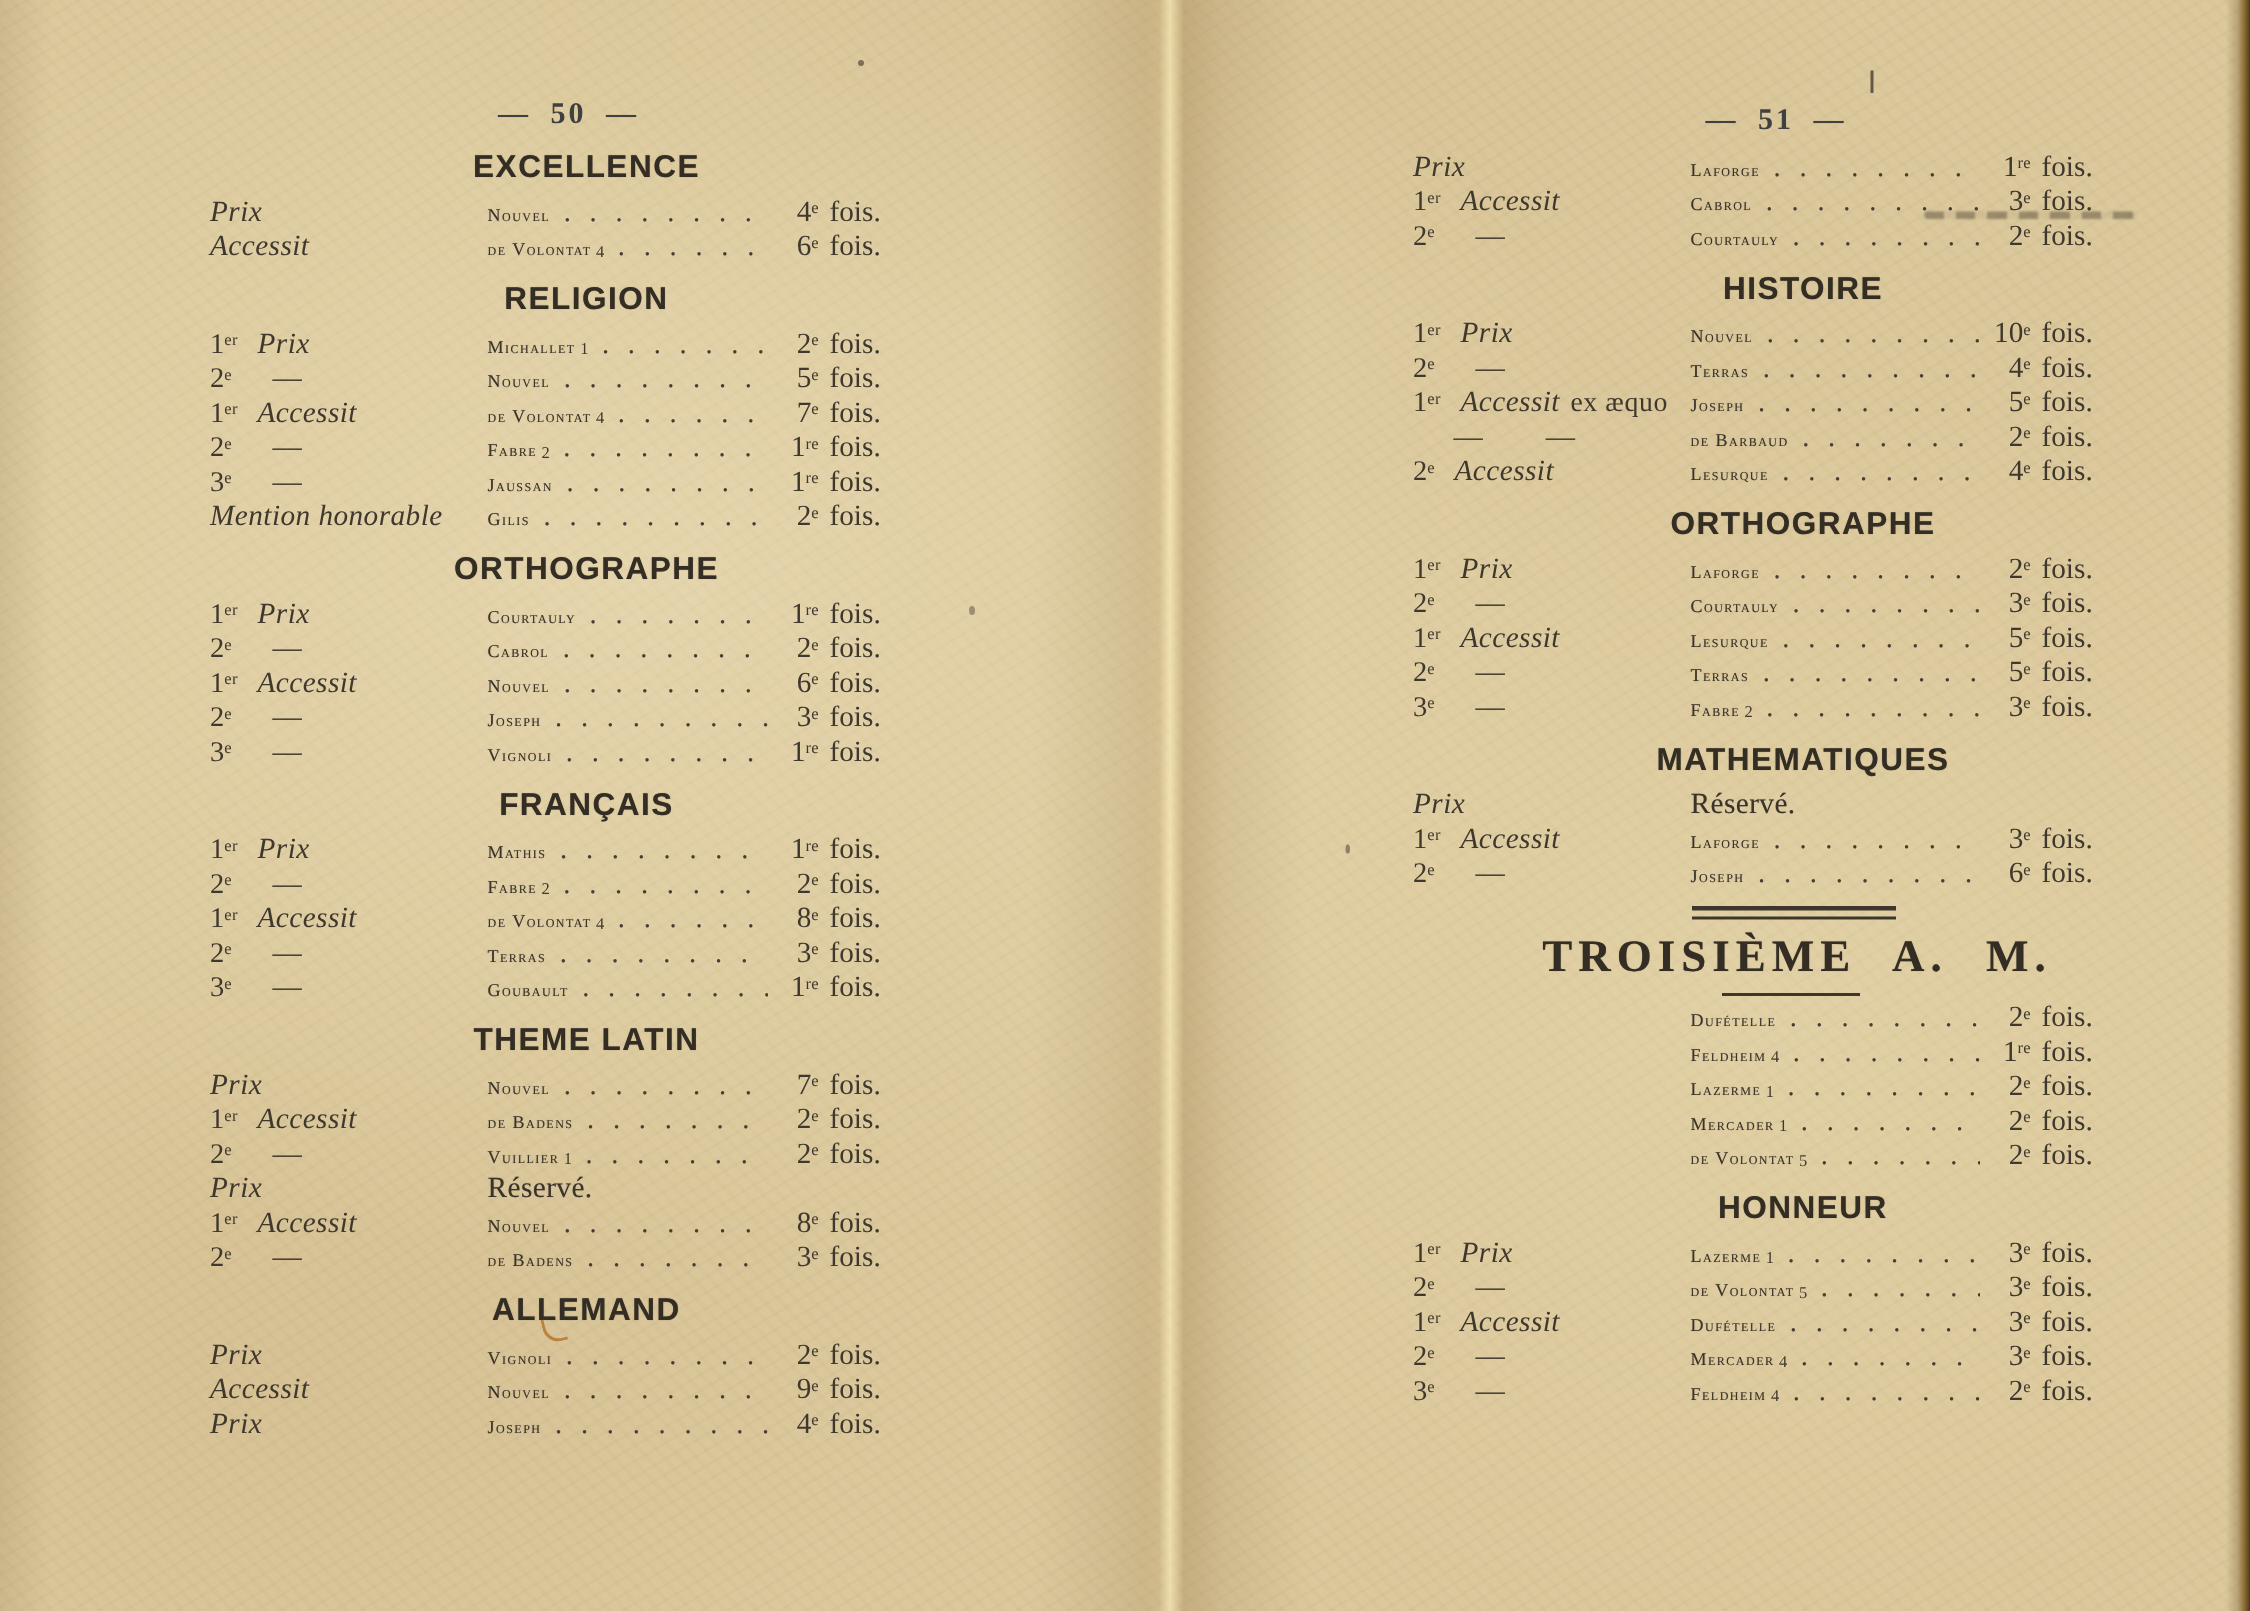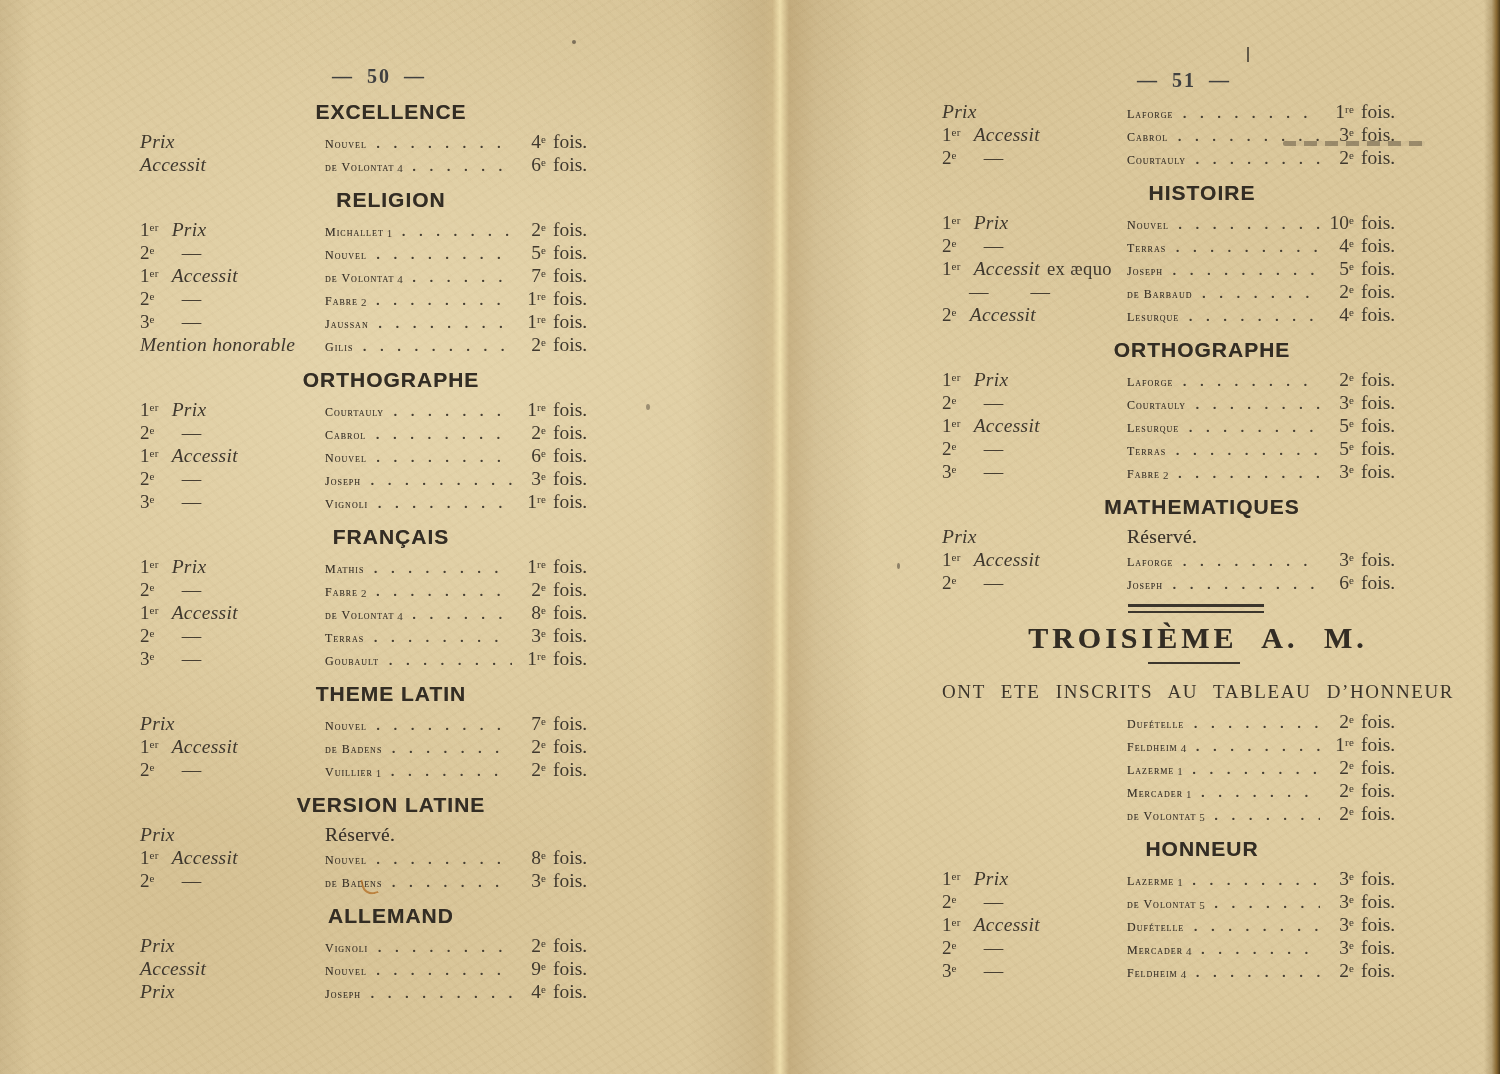--- a/index.html
+++ b/index.html
@@ -307,21 +307,20 @@
           <span class="lab"><span class="rnum">2</span><sup class="rsup">e</sup><span class="rword dash">—</span></span>
           <span class="mid">
             <span class="name">Vuillier</span>
             <sup class="nsup">1</sup>
             <span class="dots"></span>
           </span>
           <span class="fois"><span class="fblk"><span class="fnum">2</span><sup class="fsup">e</sup></span><span class="fword">fois.</span></span>
         </div>
       </div>
       <div class="section">
-        <div class="stitle">VERSION LATINE</div>
         <div class="row">
           <span class="lab"><span class="rword noindent">Prix</span></span>
           <span class="mid">
             <span class="name plain">Réservé.</span>
           </span>
         </div>
         <div class="row">
           <span class="lab"><span class="rnum">1</span><sup class="rsup">er</sup><span class="rword">Accessit</span></span>
           <span class="mid">
             <span class="name">Nouvel</span>
@@ -508,21 +507,20 @@
             <span class="name">Joseph</span>
             <span class="dots"></span>
           </span>
           <span class="fois"><span class="fblk"><span class="fnum">6</span><sup class="fsup">e</sup></span><span class="fword">fois.</span></span>
         </div>
       </div>
     </div>
   <div class="divider"></div>
   <div class="class-title">TROISIÈME A. M.</div>
   <div class="class-rule"></div>
-  <div class="subtitle">ONT ETE INSCRITS AU TABLEAU D’HONNEUR</div>
   <div class="honor-roll">
       <div class="row">
         <span class="lab"></span>
         <span class="mid">
           <span class="name">Dufételle</span>
           <span class="dots"></span>
         </span>
         <span class="fois"><span class="fblk"><span class="fnum">2</span><sup class="fsup">e</sup></span><span class="fword">fois.</span></span>
       </div>
       <div class="row">

